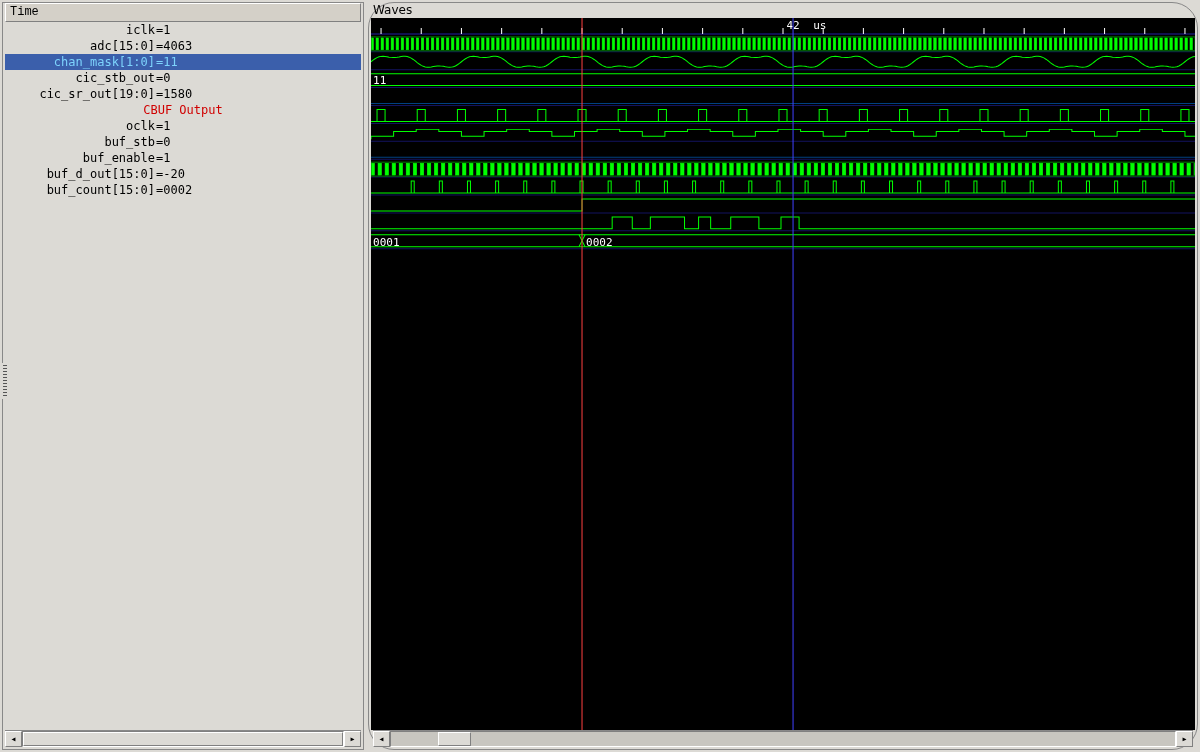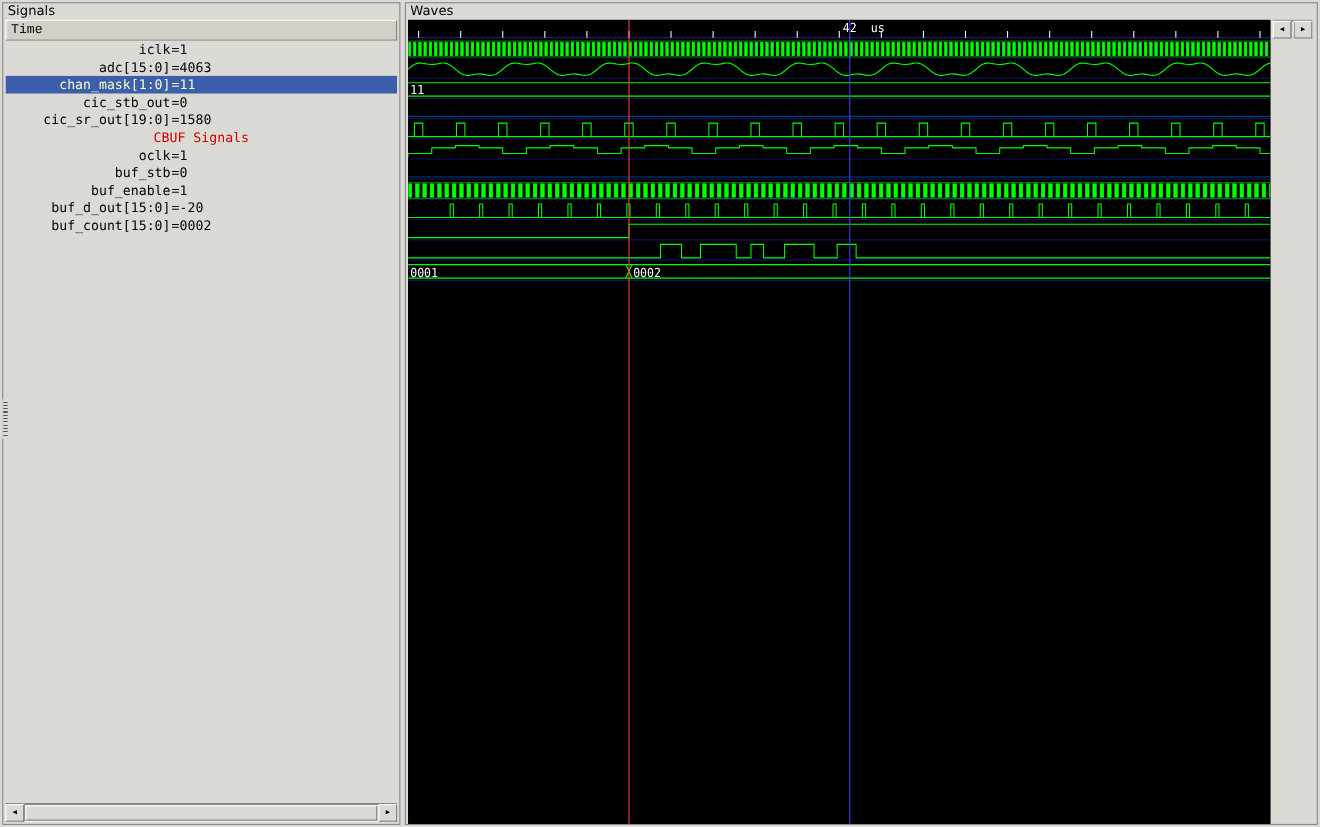--- a/index.html
+++ b/index.html
@@ -20,21 +20,21 @@
   }
   .pane{
     display:flex;
     flex-direction:column;
     box-sizing:border-box;
     border:1px solid #888;
     background:#dcdad5;
     min-width:0;
   }
   .pane-signals{width:362px;flex:0 0 362px;}
-  .pane-waves{flex:1;}
+  .pane-waves{flex:1;border-radius:26px;}
   .panel-title{
     font-family:"DejaVu Sans","Liberation Sans",sans-serif;
     font-size:12px;
     padding:0 4px 1px 4px;
     line-height:14px;
     color:#000;
   }
   .time-header{
     background:#d4d0c8;
     border:1px solid #fff;
@@ -67,21 +67,21 @@
   }
   .sig-row .eq{flex:0 0 auto;}
   .sig-row .val{flex:1;text-align:left;overflow:hidden;}
   .sig-row.header{
     justify-content:center;
     color:#d00000;
     font-weight:normal;
   }
   .sig-row.selected{
     background:#3b5fab;
-    color:#fef9c3;
+    color:#7dd3fc;
   }
   .hscroll{
     height:16px;
     background:#dcdad5;
     border-top:1px solid #888;
     display:flex;
     align-items:center;
     margin:0 2px 2px 2px;
   }
   .sb-btn{
@@ -105,21 +105,21 @@
     position:absolute;top:0;height:12px;
     background:#dcdad5;
     border:1px solid #fff;
     border-right-color:#808080;
     border-bottom-color:#808080;
   }
   
   .wave-body{
     flex:1;
     display:flex;
-    flex-direction:row;
+    flex-direction:column;
     margin:0 2px;
     min-height:0;
   }
   .wave-canvas-wrap{
     flex:1;
     background:#000;
     position:relative;
     overflow:hidden;
   }
   svg{display:block;}
@@ -137,21 +137,20 @@
     left:1px;top:2px;bottom:2px;right:1px;
     background:repeating-linear-gradient(to bottom,#555 0,#555 1px,transparent 1px,transparent 3px);
   }
 </style>
 </head>
 <body>
 
 <div class="app">
 
   <div class="pane pane-signals" style="position:relative;">
-    <div class="panel-title">Signals</div>
     <div class="time-header">Time</div>
     <div class="signal-list" id="signal-list">
         <div class="sig-row">
           <span class="lhs">iclk </span>
           <span class="eq">=</span>
           <span class="val">1</span>
         </div>
         <div class="sig-row">
           <span class="lhs">adc[15:0] </span>
           <span class="eq">=</span>
@@ -165,21 +164,21 @@
         <div class="sig-row">
           <span class="lhs">cic_stb_out </span>
           <span class="eq">=</span>
           <span class="val">0</span>
         </div>
         <div class="sig-row">
           <span class="lhs">cic_sr_out[19:0] </span>
           <span class="eq">=</span>
           <span class="val">1580</span>
         </div>
-        <div class="sig-row header">CBUF Signals</div>
+        <div class="sig-row header">CBUF Output</div>
         <div class="sig-row">
           <span class="lhs">oclk </span>
           <span class="eq">=</span>
           <span class="val">1</span>
         </div>
         <div class="sig-row">
           <span class="lhs">buf_stb </span>
           <span class="eq">=</span>
           <span class="val">0</span>
         </div>

